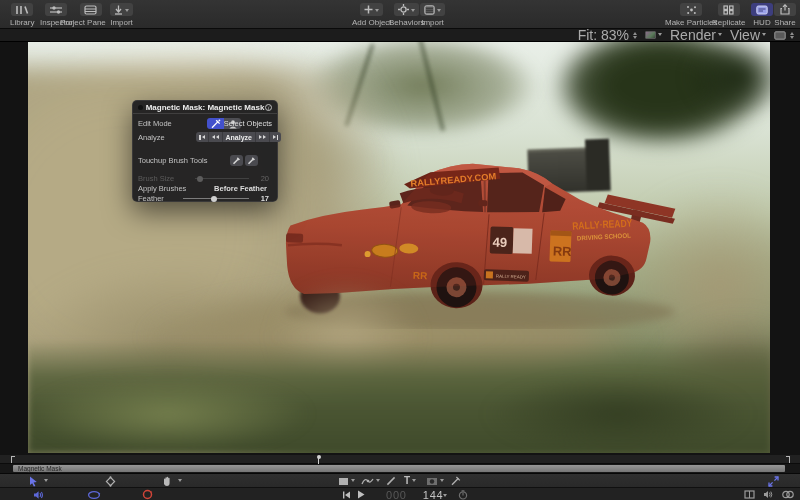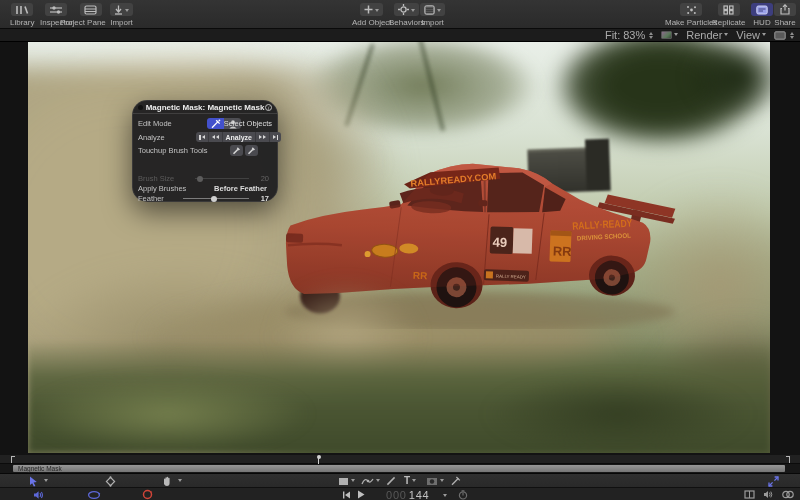--- a/index.html
+++ b/index.html
@@ -18,21 +18,21 @@
   .chev { width:0; height:0; border:2.5px solid transparent; border-top:3.5px solid #9a9a9a; margin-top:3px; }
   .stepper { display:inline-flex; flex-direction:column; gap:1px; margin-left:2px; }
   .stepper i { width:0; height:0; border:2.5px solid transparent; display:block; }
   .stepper .up { border-bottom:3px solid #8f8f8f; }
   .stepper .dn { border-top:3px solid #8f8f8f; }
   svg.ic { display:block; }
 
   
   .viewer-bar { position:absolute; left:0; top:29px; width:800px; height:13px; background:#1c1c1c;
     border-bottom:1px solid #000; display:flex; align-items:center; justify-content:flex-end;
-    gap:8px; padding-right:6px; font-size:11px; color:#ababab; }
+    gap:8px; padding-right:6px; font-size:14px; color:#ababab; }
   .vb-group { display:flex; align-items:center; gap:2px; }
   .vb-chip { width:11px; height:8px; border-radius:1px; border:1px solid #555;
     background:linear-gradient(135deg,#8a6a8a 0%,#5a7a5a 60%,#3a4a3a 100%); }
 
   
   .viewer { position:absolute; left:0; top:42px; width:800px; height:413px; background:#131313; }
   .video { position:absolute; left:28px; top:0px; width:742px; height:411px; overflow:hidden; background:#9aa184; }
   .sky { position:absolute; inset:0;
     background:linear-gradient(180deg,#e9efe8 0%,#d9e2d3 22%,#c0caac 42%,#a7b18c 54%,#909a75 66%,#6e7951 82%,#535e39 100%); }
   .cloud-tl { position:absolute; left:-90px; top:-50px; width:500px; height:340px;
@@ -67,21 +67,21 @@
     background:linear-gradient(180deg, rgba(85,96,58,0) 0, rgba(85,96,58,.85) 32%, #4a5532 62%, #3f4a2b 100%); filter:blur(3px); z-index:5; }
   .grass-light { position:absolute; left:-50px; top:322px; width:380px; height:100px;
     background:radial-gradient(closest-side, rgba(124,134,82,.85), rgba(124,134,82,0) 75%); filter:blur(7px); z-index:6; }
   .grass-dark { position:absolute; left:420px; top:322px; width:340px; height:100px;
     background:radial-gradient(closest-side, rgba(50,60,33,.9), rgba(50,60,33,0) 78%); filter:blur(7px); z-index:6; }
   svg.car { position:absolute; left:252px; top:112px; width:400px; height:175px; z-index:3; }
   svg text { font-family:"Liberation Sans", sans-serif; }
 
   
   .hud-panel { position:absolute; left:132px; top:58px; width:146px; height:102px; z-index:20;
-    background:rgba(29,29,31,.94); border:1px solid rgba(255,255,255,.09); border-radius:15px;
+    background:rgba(29,29,31,.94); border:1px solid rgba(255,255,255,.09); border-radius:5px;
     box-shadow:0 10px 28px rgba(0,0,0,.55); color:#c6c6c6; }
   .hud-title { position:absolute; left:0; top:0; width:100%; height:13px;
     border-bottom:1px solid rgba(255,255,255,.12); font-size:8px; font-weight:bold; color:#ececec;
     text-align:center; line-height:13px; }
   .hud-dot { position:absolute; left:5px; top:4px; width:5px; height:5px; border-radius:50%; background:#111; }
   .hud-info { position:absolute; right:5px; top:3px; width:7px; height:7px; border-radius:50%;
     border:1px solid #c2c2c2; color:#c2c2c2; font-size:5.5px; line-height:6px; text-align:center; font-style:italic; }
   .hud-row { position:absolute; left:0; width:100%; height:12px; }
   .hud-label { position:absolute; left:5px; top:1px; font-size:7.5px; color:#c2c2c2; white-space:nowrap; }
   .seg2 { position:absolute; left:74px; top:0; display:flex; }
@@ -123,21 +123,21 @@
   
   .tools-row { position:absolute; left:0; top:473px; width:800px; height:14px;
     background:linear-gradient(#2f2f2f,#292929); border-top:1px solid #070707; }
   .tool { position:absolute; top:1px; height:12px; display:flex; align-items:center; gap:2px; }
   .tool .chev { margin-top:1px; }
   .t-text { font-size:10px; font-weight:bold; color:#bdbdbd; line-height:12px; }
 
   
   .transport-row { position:absolute; left:0; top:487px; width:800px; height:13px;
     background:#222; border-top:1px solid #101010; }
-  .tr-item { position:absolute; top:0; height:13px; display:flex; align-items:center; gap:2px; }
+  .tr-item { position:absolute; top:0; height:13px; display:flex; align-items:center; gap:16px; }
   .counter { font-size:11px; letter-spacing:.8px; }
   .counter .lead { color:#585858; }
   .counter .cur { color:#c2c2c2; }
   .pbtn { display:flex; align-items:center; color:#bfbfbf; }
 </style>
 </head>
 <body>
 
 <div class="app">
 
@@ -454,21 +454,21 @@
               <i class="tri-r"></i>
             </div>
           <div class="an-seg">
               <i class="tri-r"></i>
               <i class="vbar"></i>
             </div>
         </div>
       </div>
 
 
-      <div class="hud-row" style="top:44px">
+      <div class="hud-row" style="top:54px">
         <span class="hud-label">Touchup Brush Tools</span>
         <div class="brush-btn" style="left:97px">
           <svg class="ic" width="9" height="9" viewBox="0 0 9 9">
               <line x1="1.5" y1="7.8" x2="6" y2="3.2" stroke="#d5d5d5" stroke-width="1.5"></line>
               <path d="M5.8,1.2 L8,3.4 L6.6,4.4 L4.8,2.6 Z" fill="#d5d5d5"></path>
             </svg>
         </div>
         <div class="brush-btn" style="left:112px">
           <svg class="ic" width="9" height="9" viewBox="0 0 9 9">
               <line x1="1.5" y1="7.8" x2="6" y2="3.2" stroke="#d5d5d5" stroke-width="1.5"></line>

